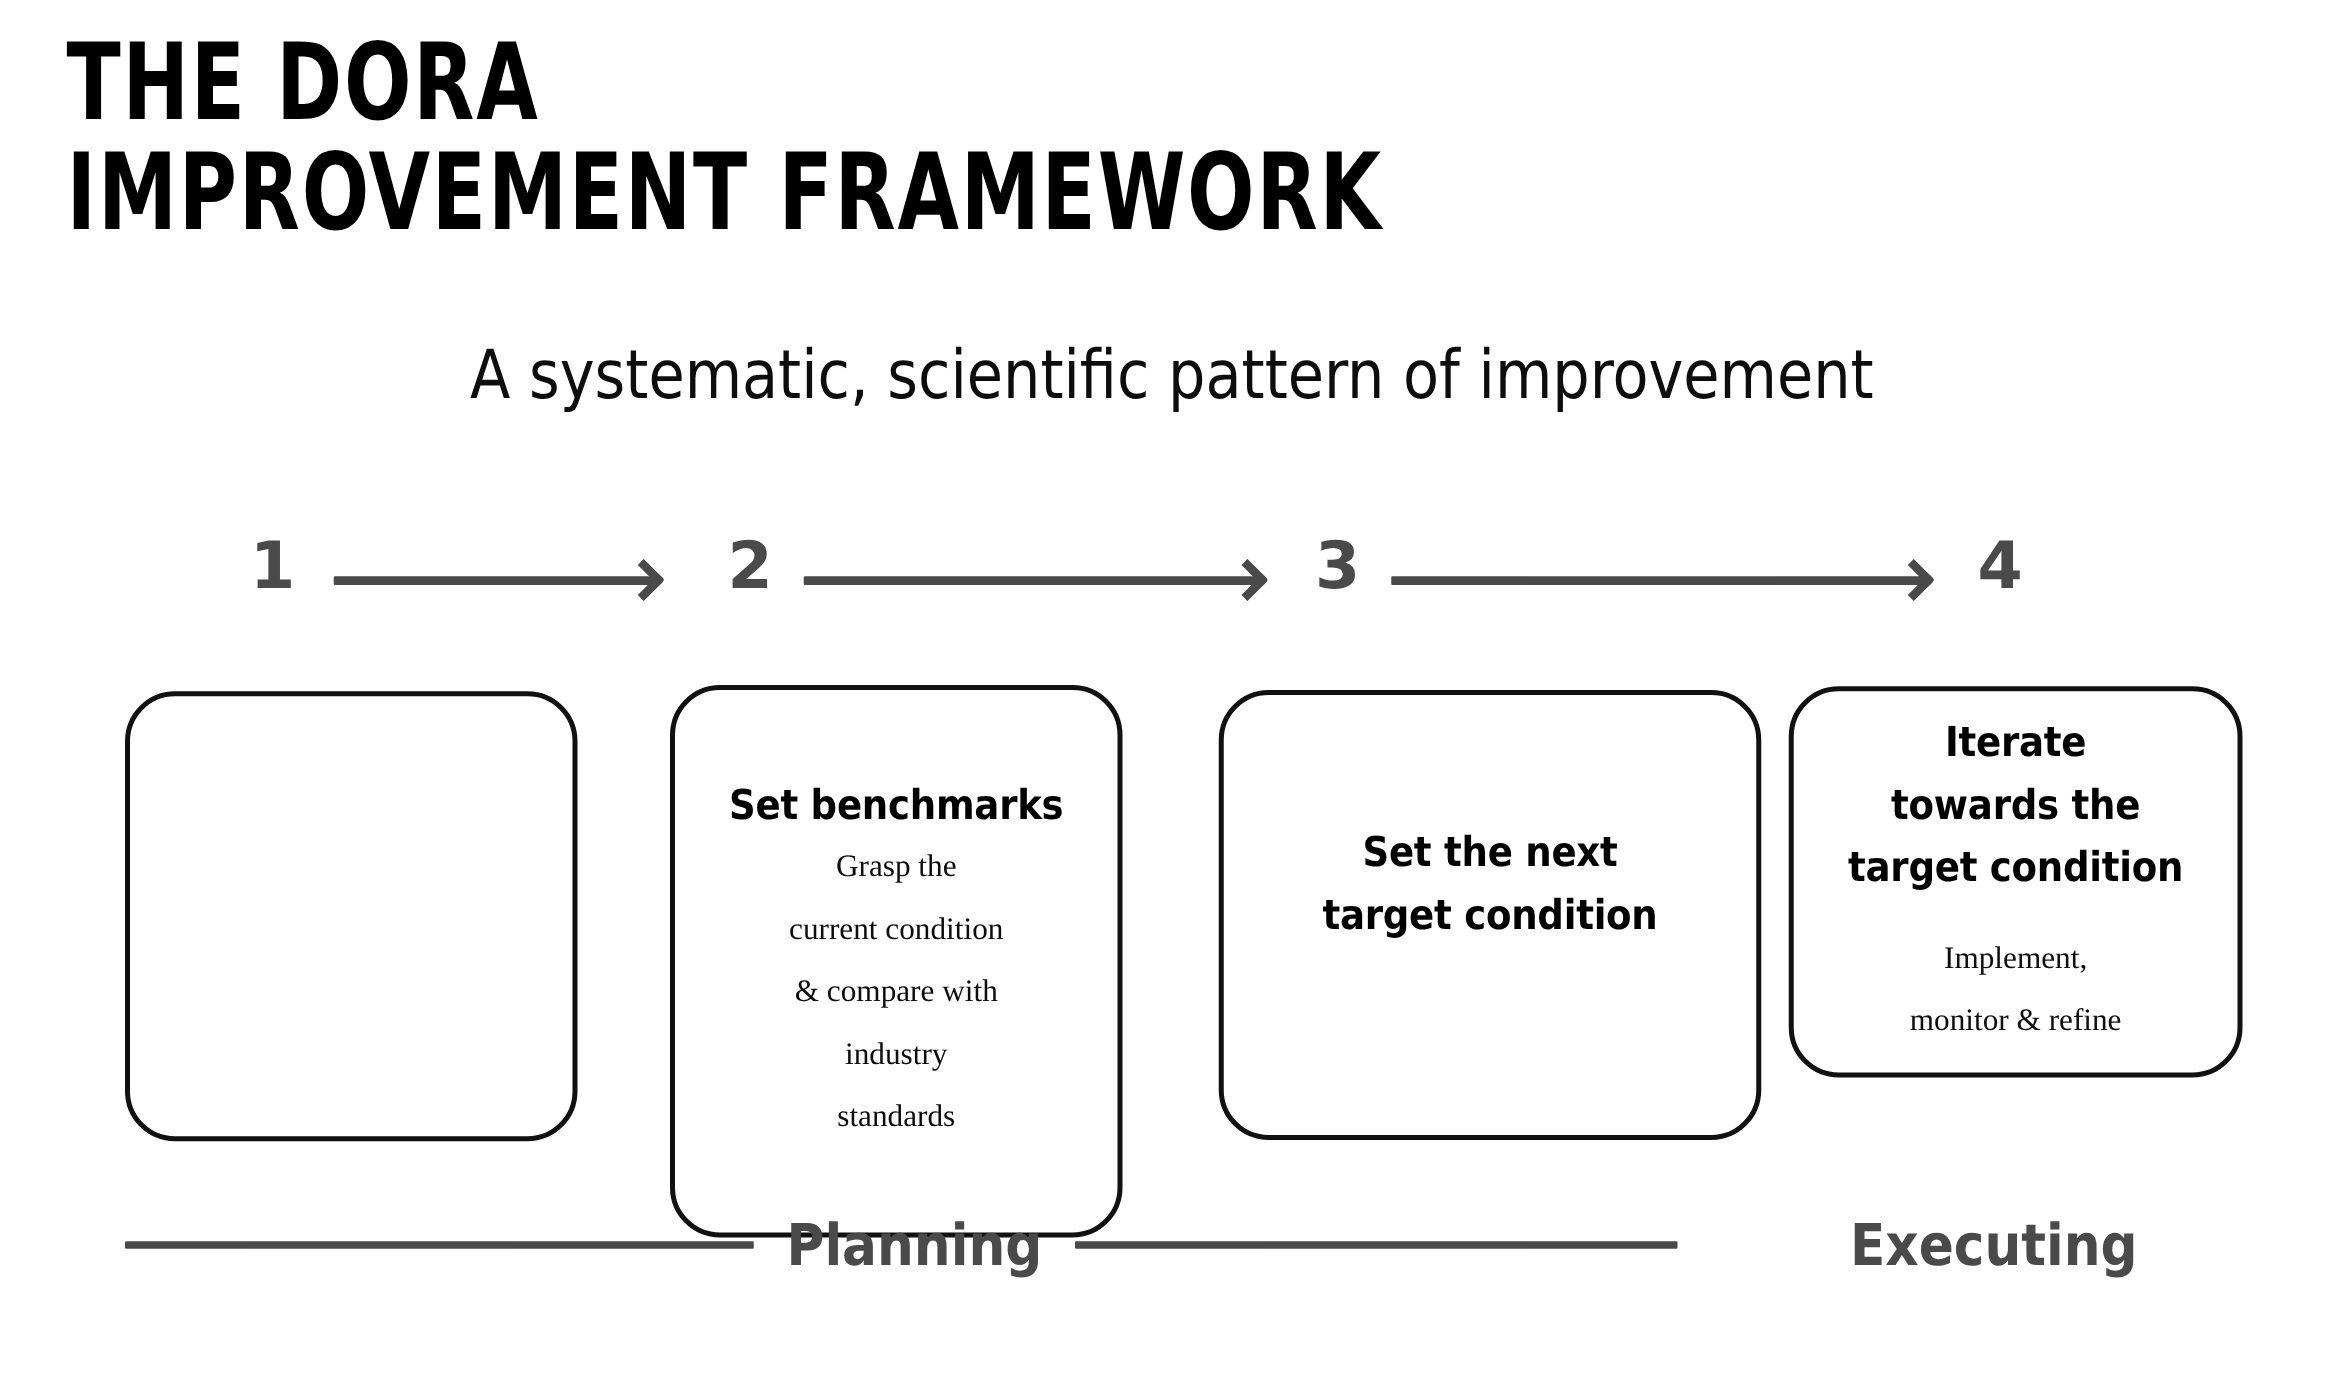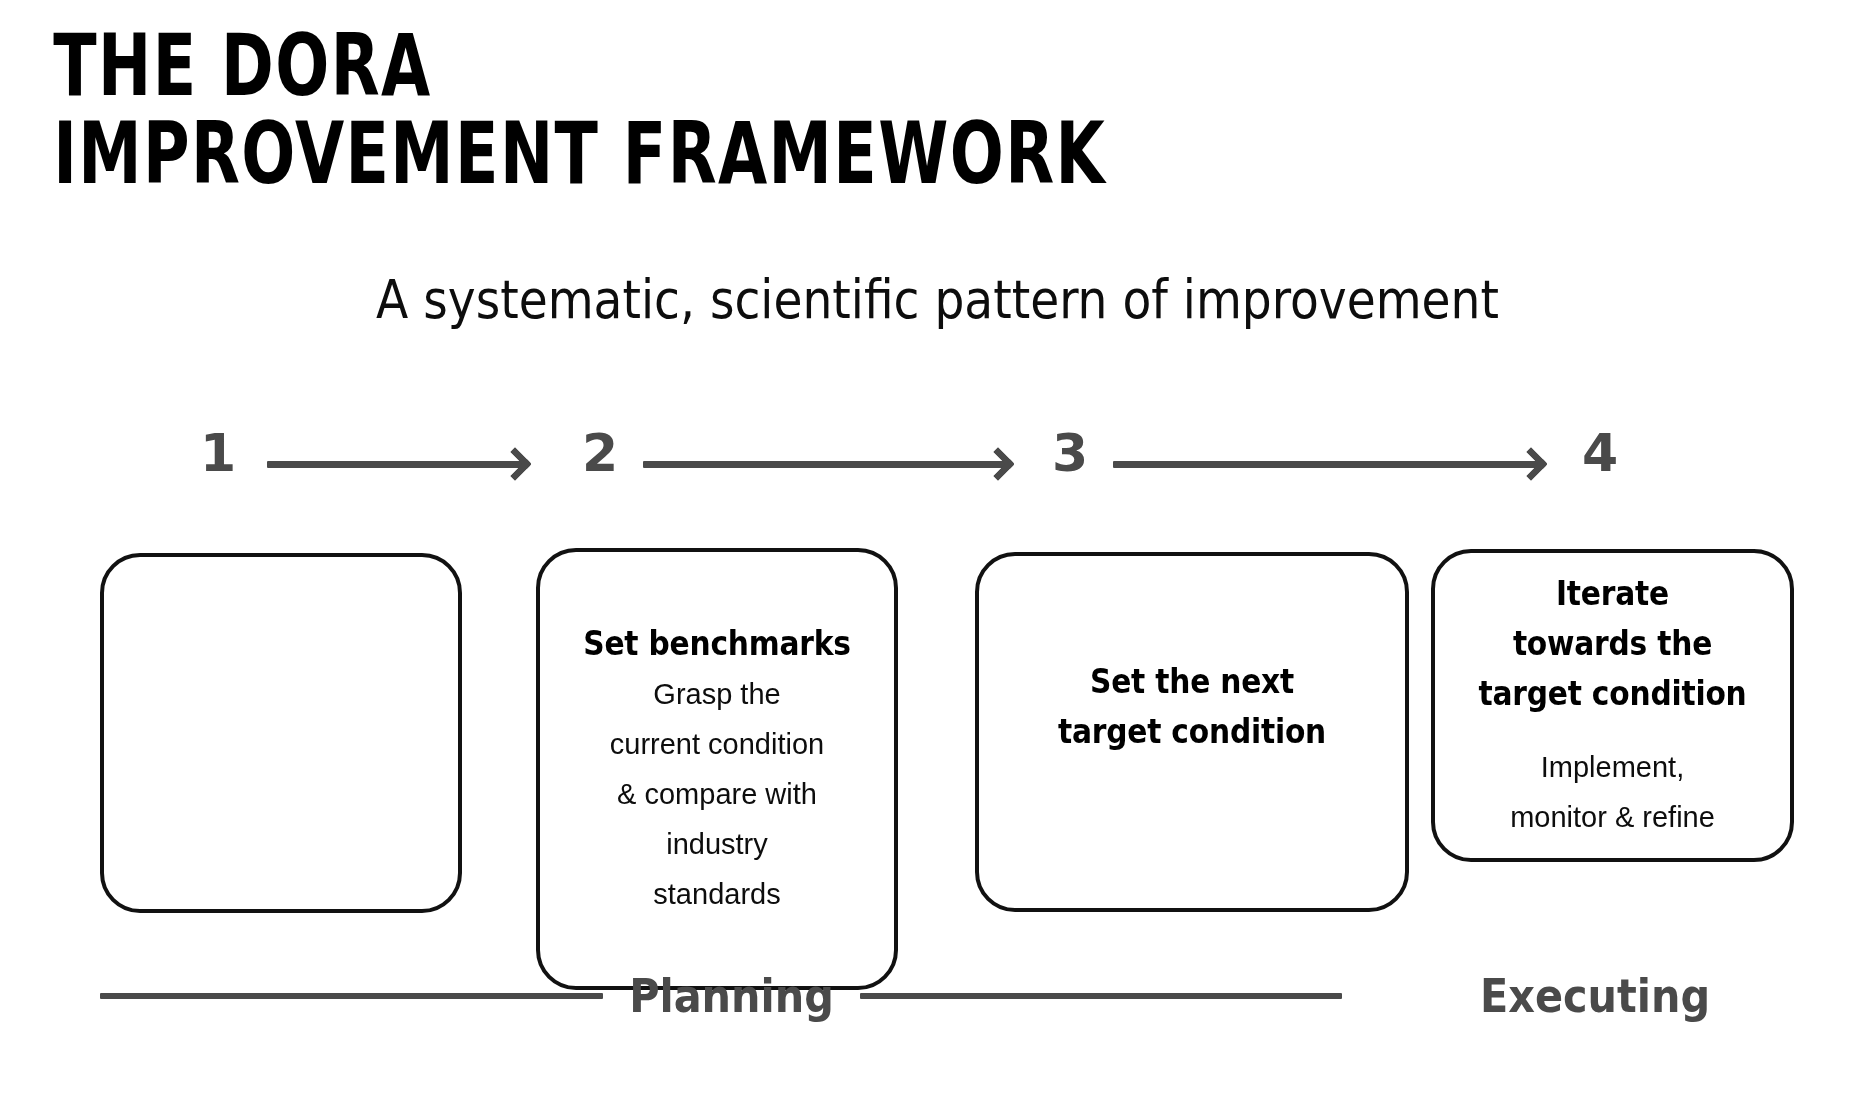--- a/index.html
+++ b/index.html
@@ -129,23 +129,23 @@
 
   .card-heading {
     font-family: "DejaVu Sans Condensed", "DejaVu Sans", sans-serif;
     font-weight: bold;
     font-size: 33px;
     line-height: 50px;
     color: #000000;
     letter-spacing: -0.2px;
   }
   .card-body {
-    font-family: Liberation Sans, sans-serif;
+    font-family: Liberation Serif, serif;
     font-weight: 300;
-    font-size: 29px;
+    font-size: 25px;
     line-height: 50px;
     color: #0d0d0d;
     text-align: center;
   }
   .card-body b {
     font-weight: bold;
     color: #000000;
   }
   .gap { height: 50px; }
 

